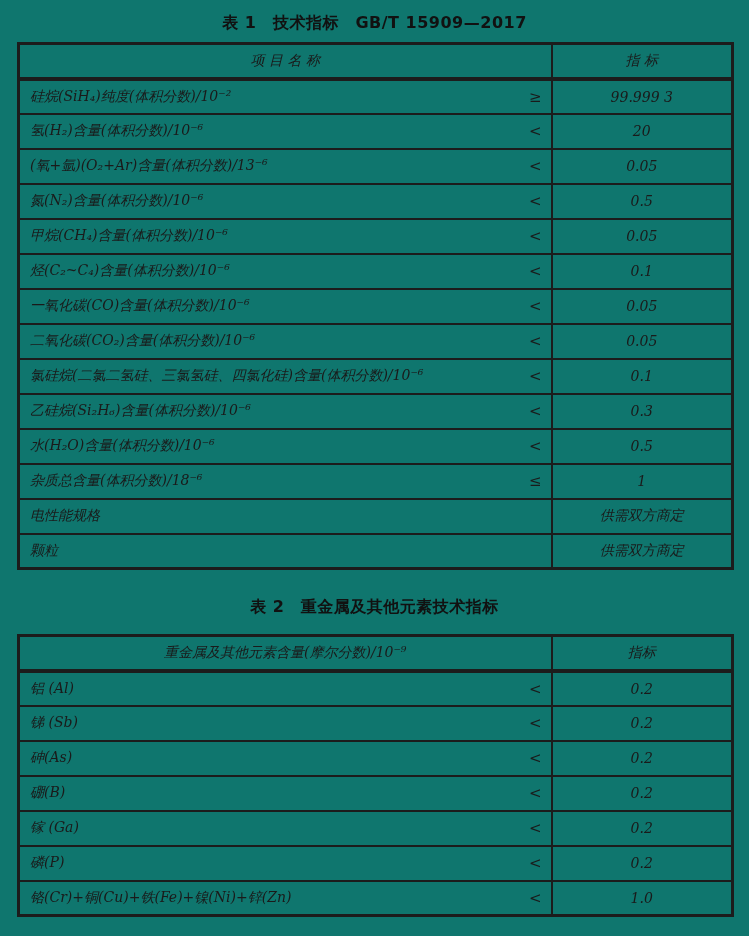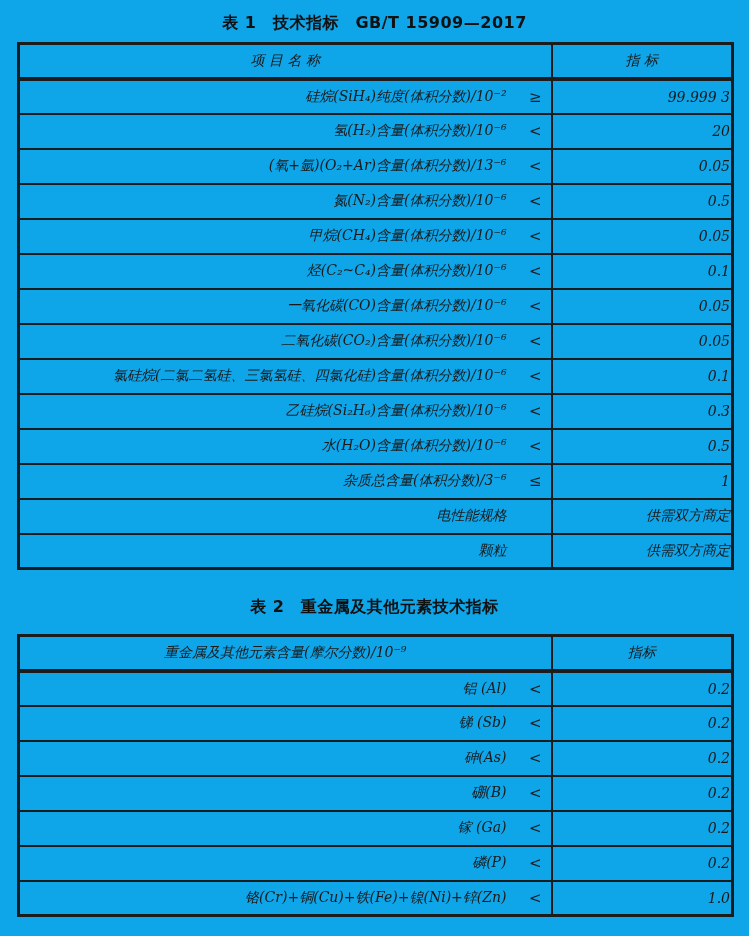--- a/index.html
+++ b/index.html
@@ -4,21 +4,21 @@
 <style>
   html, body {
     margin: 0;
     padding: 0;
     background: #ffffff;
   }
   .page {
     position: relative;
     width: 749px;
     height: 936px;
-    background: #0ea5e9;
+    background: #0f766e;
     color: #1a1a1a;
     font-family: "DejaVu Serif", "Liberation Serif", serif;
     overflow: hidden;
     box-sizing: border-box;
     padding-top: 12px;
   }
   .table-title {
     text-align: center;
     font-family: "DejaVu Sans", "Liberation Sans", sans-serif;
     font-weight: bold;
@@ -40,21 +40,20 @@
   }
   table.spec-table th,
   table.spec-table td {
     border: 2px solid #1c1c1c;
     height: 35px;
     font-size: 14px;
     font-weight: normal;
     box-sizing: border-box;
     overflow: hidden;
     white-space: nowrap;
-    text-align: right;
   }
   table.spec-table thead th {
     border-bottom: 4px solid #1c1c1c;
     text-align: center;
   }
   td.cell-name, th.head-name {
     padding: 0 10px;
   }
   td.cell-name {
     position: relative;
@@ -126,21 +125,21 @@
         </tr>
         <tr>
           <td class="cell-name"><span class="item-label">乙硅烷(Si₂H₆)含量(体积分数)/10⁻⁶</span><span class="item-symbol">&lt;</span></td>
           <td class="cell-value">0.3</td>
         </tr>
         <tr>
           <td class="cell-name"><span class="item-label">水(H₂O)含量(体积分数)/10⁻⁶</span><span class="item-symbol">&lt;</span></td>
           <td class="cell-value">0.5</td>
         </tr>
         <tr>
-          <td class="cell-name"><span class="item-label">杂质总含量(体积分数)/3⁻⁶</span><span class="item-symbol">≤</span></td>
+          <td class="cell-name"><span class="item-label">杂质总含量(体积分数)/18⁻⁶</span><span class="item-symbol">≤</span></td>
           <td class="cell-value">1</td>
         </tr>
         <tr>
           <td class="cell-name"><span class="item-label">电性能规格</span><span class="item-symbol"></span></td>
           <td class="cell-value">供需双方商定</td>
         </tr>
         <tr>
           <td class="cell-name"><span class="item-label">颗粒</span><span class="item-symbol"></span></td>
           <td class="cell-value">供需双方商定</td>
         </tr>

